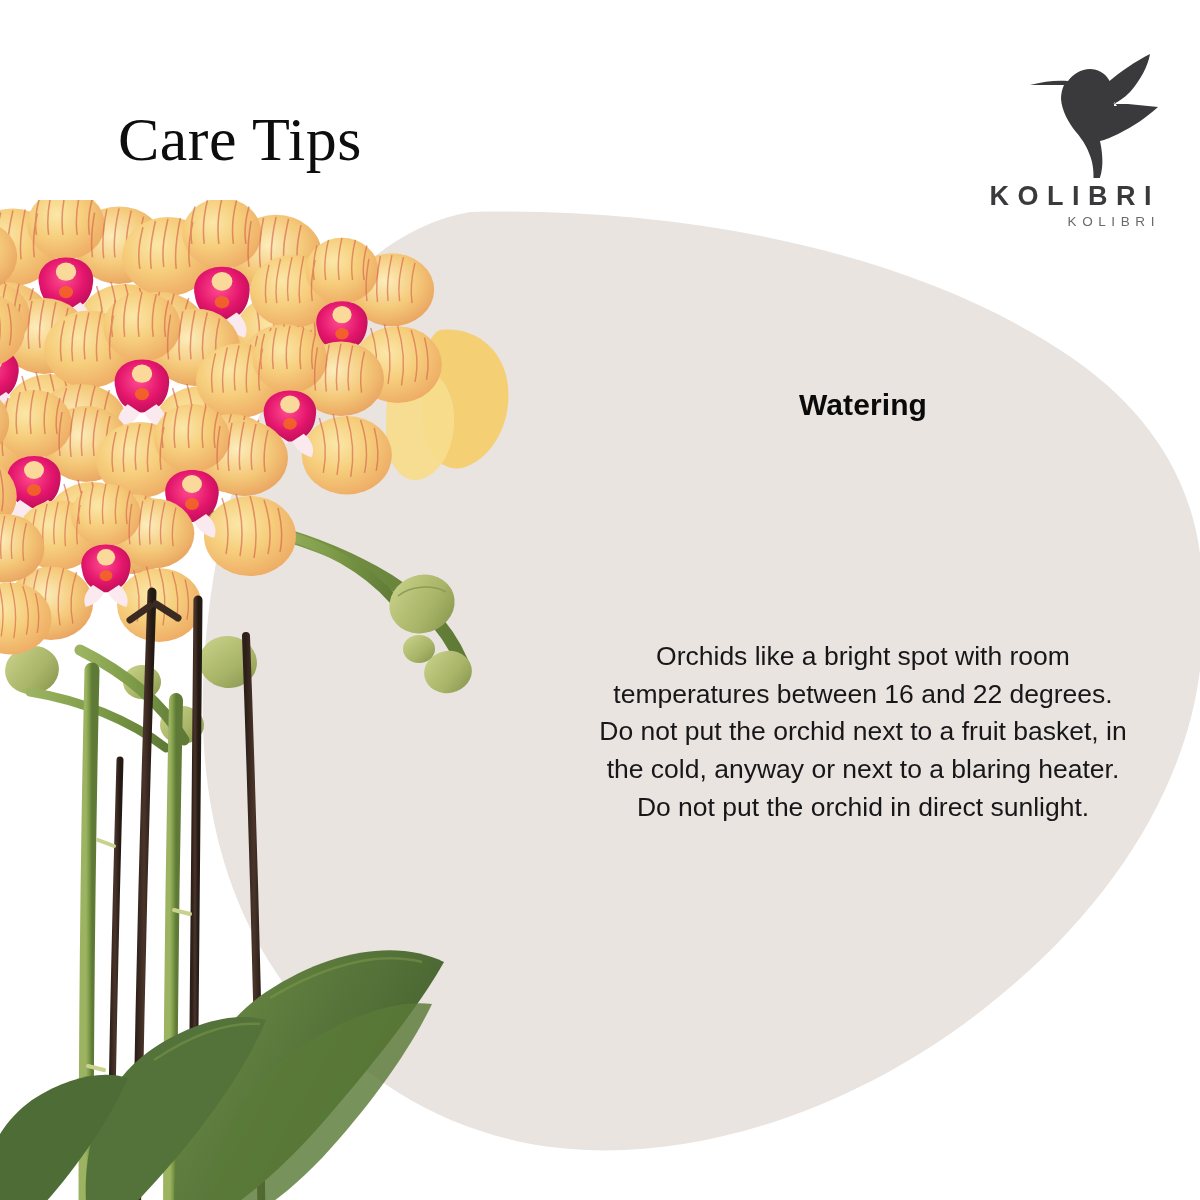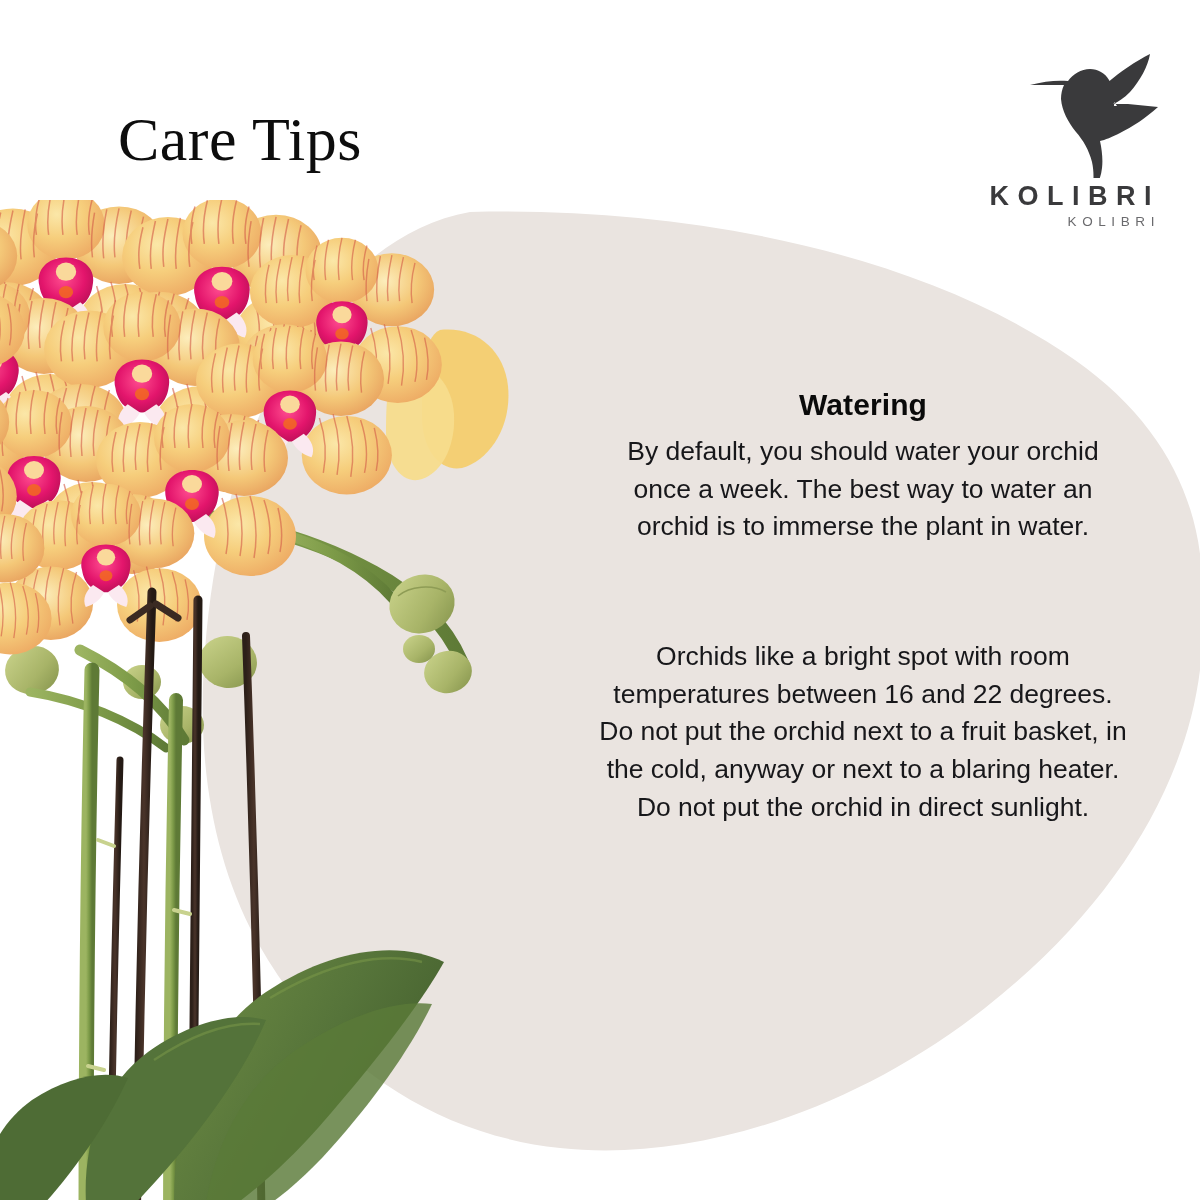--- a/index.html
+++ b/index.html
@@ -327,20 +327,19 @@
     <path d="M120 1040 C 106 960, 126 890, 178 852 C 224 820, 268 812, 296 820
              C 276 868, 238 922, 194 972 C 166 1004, 142 1028, 120 1040 Z" fill="#54733A"></path>
     <path d="M14 1040 C 4 980, 20 930, 62 900 C 98 876, 134 870, 158 878
              C 140 918, 110 964, 74 1004 C 52 1026, 32 1038, 14 1040 Z" fill="#4E6C35"></path>
     <path d="M300 798 C 360 762, 412 752, 452 762" stroke="#7E9B4A" stroke-width="2.5" fill="none" opacity="0.5"></path>
     <path d="M184 860 C 226 832, 262 822, 290 824" stroke="#7E9B4A" stroke-width="2.5" fill="none" opacity="0.5"></path>
   </svg>
 
   <section class="tips-column" id="section-watering">
     <h2 class="section-heading">Watering</h2>
-    <p class="section-body">By default, you should water your orchid once a week. The best way to water an orchid is to immerse the plant in water.</p>
   </section>
 
   <section class="tips-column" id="section-placement">
     <p class="section-body">Orchids like a bright spot with room temperatures between 16 and 22 degrees. Do not put the orchid next to a fruit basket, in the cold, anyway or next to a blaring heater. Do not put the orchid in direct sunlight.</p>
   </section>
 
 </div>
 
 </body></html>

